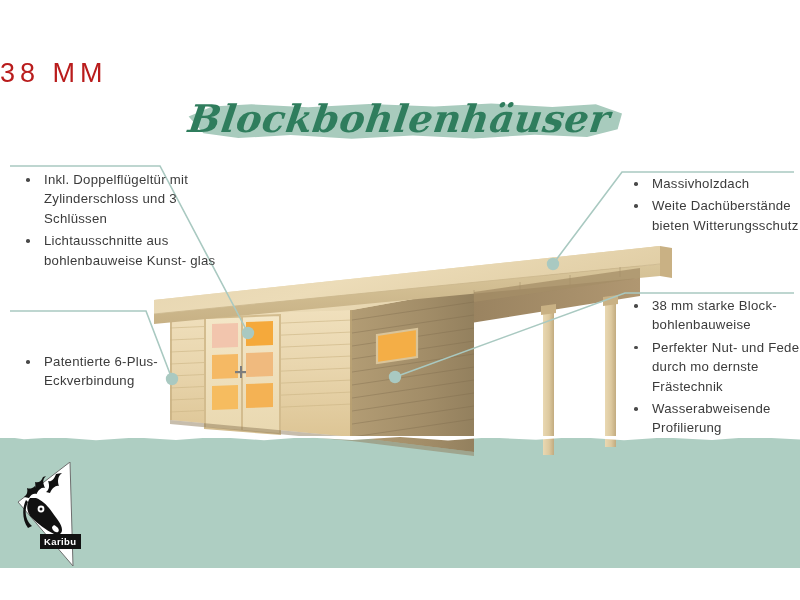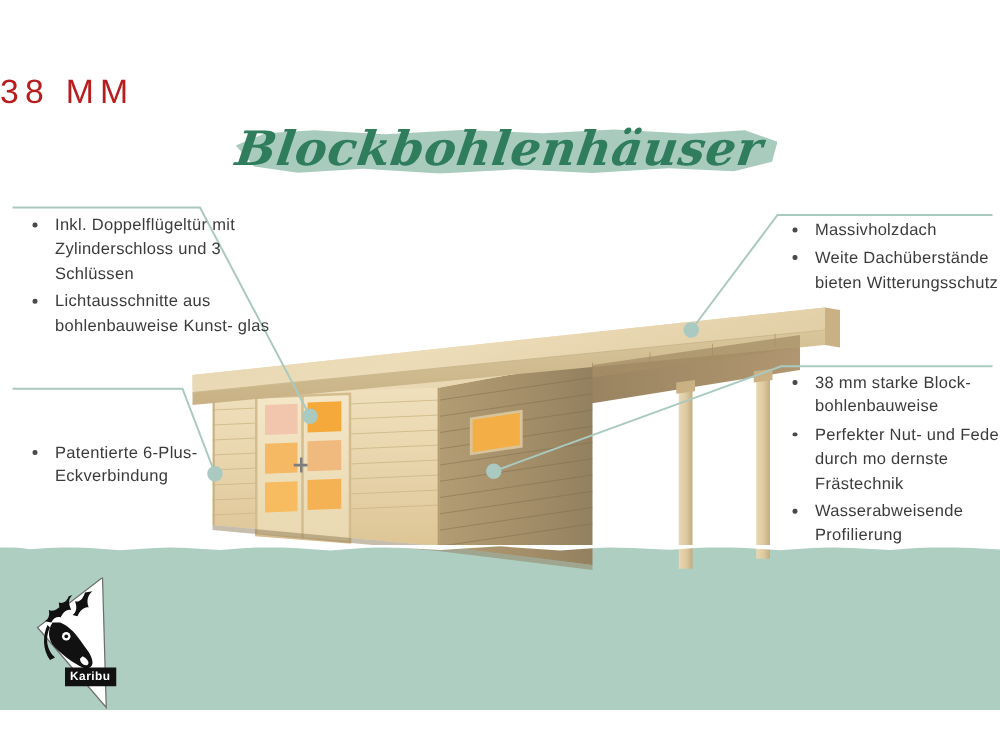--- a/index.html
+++ b/index.html
@@ -105,21 +105,21 @@
     width:800px; height:600px;
     pointer-events:none;
   }
 
   
   #cabin { position:absolute; left:0; top:0; width:800px; height:600px; }
 
   
   #logo {
     position:absolute;
-    left:22px; top:462px;
+    left:10px; top:462px;
     width:80px; height:108px;text-align:center;
   }
   #logo .logo-label {
     position:absolute;
     left:30px; top:72px;
     background:#111111;
     color:#ffffff;
     font-size:9.5px;
     font-weight:bold;
     letter-spacing:0.4px;

